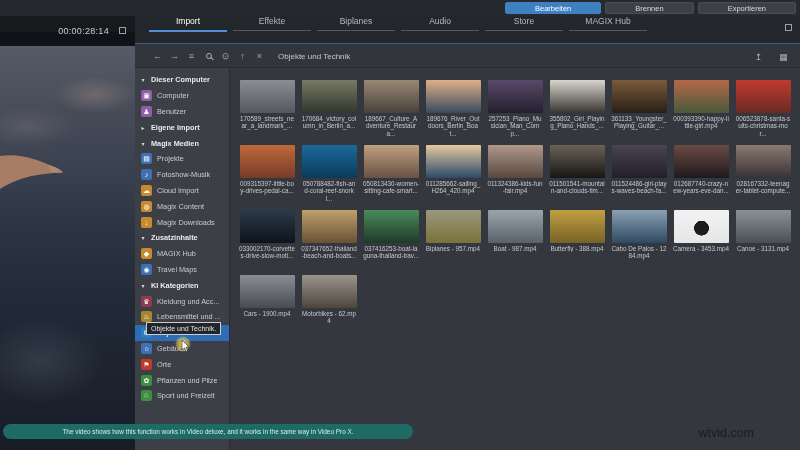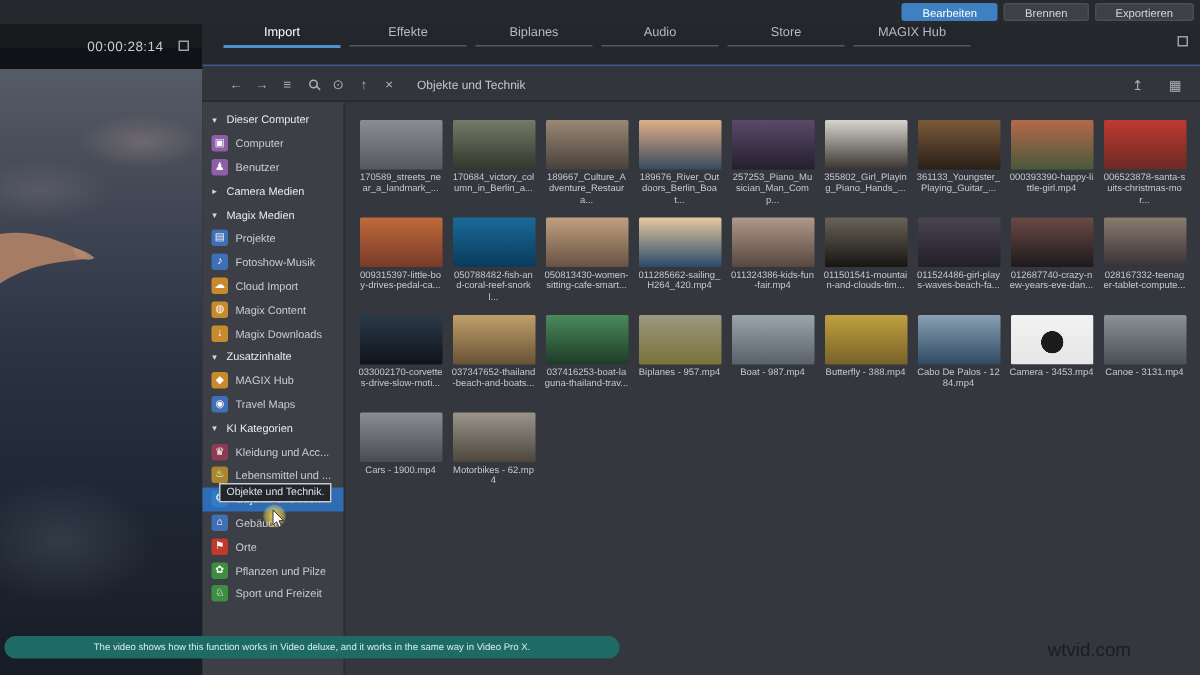--- a/index.html
+++ b/index.html
@@ -2,21 +2,21 @@
 <html><head>
 <meta charset="utf-8">
 <style>
   * { margin:0; padding:0; box-sizing:border-box; }
   html,body { width:800px; height:450px; overflow:hidden; }
   body { font-family:"Liberation Sans", sans-serif; background:#2a2d33; position:relative; }
 
   
   .titlebar { position:absolute; left:0; top:0; width:800px; height:16px; background:#26292e; z-index:5; }
   .titlebar-buttons { position:absolute; right:4px; top:2px; display:flex; gap:4px; }
-  .tb-btn { height:12px; padding:0 13px; font-size:7.5px; line-height:12px; border-radius:2px;
+  .tb-btn { height:12px; padding:0 29px; font-size:7.5px; line-height:12px; border-radius:2px;
             background:#3d4046; color:#d6dade; border:1px solid #4a4d53; }
   .tb-btn.active { background:#3e80c2; border-color:#3e80c2; color:#fff; }
 
   
   .preview { position:absolute; left:0; top:16px; width:135px; height:434px; background:#101217; }
   .preview-header { position:absolute; left:0; top:0; width:100%; height:16px; background:#17191d; }
   .timecode { position:absolute; right:26px; top:10px; font-size:9px; color:#c8ccd2; letter-spacing:.3px; }
   .stop-btn { position:absolute; right:9px; top:11px; width:7px; height:7px; border:1px solid #9ba1a9; }
   .video { position:absolute; left:0; top:30px; width:135px; height:404px; overflow:hidden;
     background:
@@ -44,21 +44,21 @@
   .mag::after { content:""; position:absolute; width:4px; height:1px; background:#aab0b8;
                 right:-3px; bottom:-1px; transform:rotate(45deg); }
   .breadcrumb { font-size:8px; color:#c4c8ce; margin-left:10px; }
   .toolbar-right { position:absolute; right:8px; top:0; height:23px; display:flex; align-items:center; gap:8px; }
 
   
   .sidebar { position:absolute; left:0; top:52px; width:95px; height:382px; background:#3c3f46;
              border-right:1px solid #2a2d32; padding-top:4px; }
   .sb-row { height:15.8px; display:flex; align-items:center; position:relative; }
   .sb-arrow { width:16px; text-align:center; font-size:6px; color:#d5d9df; }
-  .sb-head { font-size:7.3px; font-weight:normal; color:#e8ebef; white-space:nowrap; }
+  .sb-head { font-size:7.3px; font-weight:bold; color:#e8ebef; white-space:nowrap; }
   .sb-ic { width:11px; height:11px; border-radius:2px; margin:0 5px 0 6px; color:#fff; font-size:7px;
            line-height:11px; text-align:center; flex:none; }
   .sb-label { font-size:7.3px; color:#c9cdd3; white-space:nowrap; overflow:hidden; }
   .sb-row.selected { background:#2e6cb5; }
   .sb-row.selected .sb-label { color:#fff; }
 
   .tooltip { position:absolute; left:11px; top:254px; z-index:30; background:#22252a;
              border:1px solid #c9cdd3; color:#dde1e6; font-size:7px; padding:2px 4px; white-space:nowrap; }
   .cursor-glow { position:absolute; left:40px; top:268px; width:16px; height:16px; z-index:31;
                  background:radial-gradient(circle, rgba(250,220,90,.95) 0%, rgba(250,220,90,.45) 55%, rgba(250,220,90,0) 72%);
@@ -139,21 +139,21 @@
         <div class="sb-row">
     <span class="sb-ic" style="background: rgb(142, 95, 168);">▣</span>
     <span class="sb-label">Computer</span>
   </div>
         <div class="sb-row">
     <span class="sb-ic" style="background: rgb(142, 95, 168);">♟</span>
     <span class="sb-label">Benutzer</span>
   </div>
         <div class="sb-row">
     <span class="sb-arrow">▸</span>
-    <span class="sb-head">Camera Medien</span>
+    <span class="sb-head">Eigene Import</span>
   </div>
         <div class="sb-row">
     <span class="sb-arrow">▾</span>
     <span class="sb-head">Magix Medien</span>
   </div>
         <div class="sb-row">
     <span class="sb-ic" style="background: rgb(63, 111, 181);">▤</span>
     <span class="sb-label">Projekte</span>
   </div>
         <div class="sb-row">

